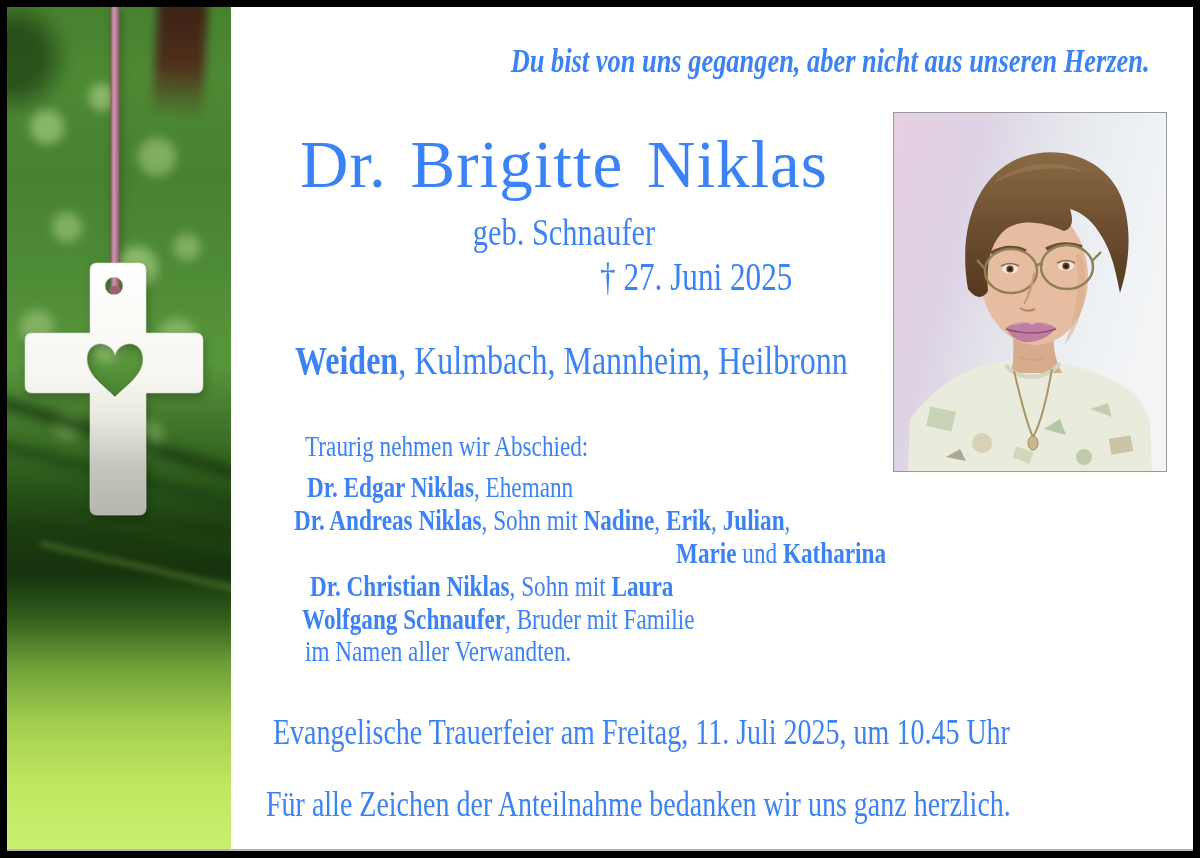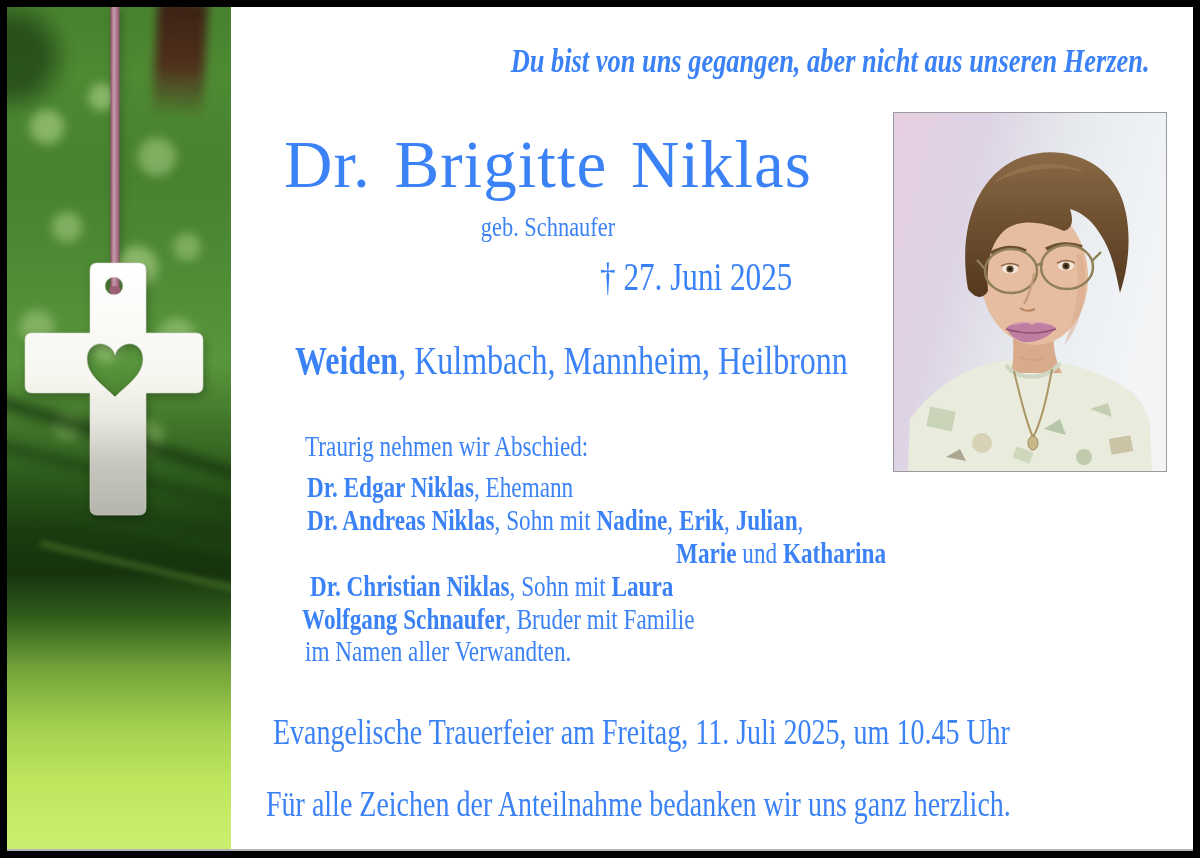--- a/index.html
+++ b/index.html
@@ -40,23 +40,23 @@
   .portrait{position:absolute;left:886px;top:105px;width:272px;height:358px;border:1px solid #9a9a9a;box-sizing:content-box;}
   .portrait svg{display:block;}
 
   
   .line{position:absolute;white-space:pre;color:#3b82f6;font-family:Liberation Serif, serif;line-height:1;}
   .cx{display:inline-block;transform:scaleX(0.8);transform-origin:left top;white-space:pre;}
   .cxr{display:inline-block;transform:scaleX(0.8);transform-origin:right top;white-space:pre;}
   .cxc{display:inline-block;transform:scaleX(0.8);transform-origin:center top;white-space:pre;}
   .b{font-weight:bold;}
   .quote{right:43px;top:38px;font-size:33px;font-weight:bold;font-style:italic;text-align:right;}
-  .center-line{left:216px;width:650px;text-align:center;}
+  .center-line{left:232px;width:650px;text-align:center;}
   .deceased-name{top:124px;font-size:67px;letter-spacing:1px;word-spacing:6px;}
-  .maiden{top:206px;font-size:28px;}
+  .maiden{top:206px;font-size:38px;}
   .date{top:250px;font-size:39px;}
   .places{left:288px;top:334px;font-size:40px;}
   .body-line{font-size:29px;}
   .bottom-line{font-size:35px;}
 </style>
 </head>
 <body>
 
 <div id="stage">
   <div id="canvas">
@@ -181,21 +181,21 @@
     <div class="line center-line maiden"><span class="cxc">geb. Schnaufer</span></div>
 
     <div class="line date" style="left:593px;"><span class="cx">† 27. Juni 2025</span></div>
 
     <div class="line places"><span class="cx"><span class="b">Weiden</span><span>, Kulmbach, Mannheim, Heilbronn</span></span></div>
 
     <div class="line body-line" style="left:298px;top:425px;"><span class="cx">Traurig nehmen wir Abschied:</span></div>
 
     <div class="line body-line" style="left:300px;top:466px;"><span class="cx"><span class="b">Dr. Edgar Niklas</span><span>, Ehemann</span></span></div>
 
-    <div class="line body-line" style="left:300px;top:499px;"><span class="cx"><span class="b">Dr. Andreas Niklas</span><span>, Sohn mit </span><span class="b">Nadine</span><span>, </span><span class="b">Erik</span><span>, </span><span class="b">Julian</span><span>,</span></span></div>
+    <div class="line body-line" style="left:287px;top:499px;"><span class="cx"><span class="b">Dr. Andreas Niklas</span><span>, Sohn mit </span><span class="b">Nadine</span><span>, </span><span class="b">Erik</span><span>, </span><span class="b">Julian</span><span>,</span></span></div>
 
     <div class="line body-line" style="left:669px;top:532px;"><span class="cx"><span class="b">Marie</span><span> und </span><span class="b">Katharina</span></span></div>
 
     <div class="line body-line" style="left:303px;top:565px;"><span class="cx"><span class="b">Dr. Christian Niklas</span><span>, Sohn mit </span><span class="b">Laura</span></span></div>
 
     <div class="line body-line" style="left:295px;top:598px;"><span class="cx"><span class="b">Wolfgang Schnaufer</span><span>, Bruder mit Familie</span></span></div>
 
     <div class="line body-line" style="left:298px;top:630px;"><span class="cx"><span>im Namen aller Verwandten.</span></span></div>
 
     <div class="line bottom-line" style="left:258px;top:708px;margin-left:8px;"><span class="cx">Evangelische Trauerfeier am Freitag, 11. Juli 2025, um 10.45 Uhr</span></div>

